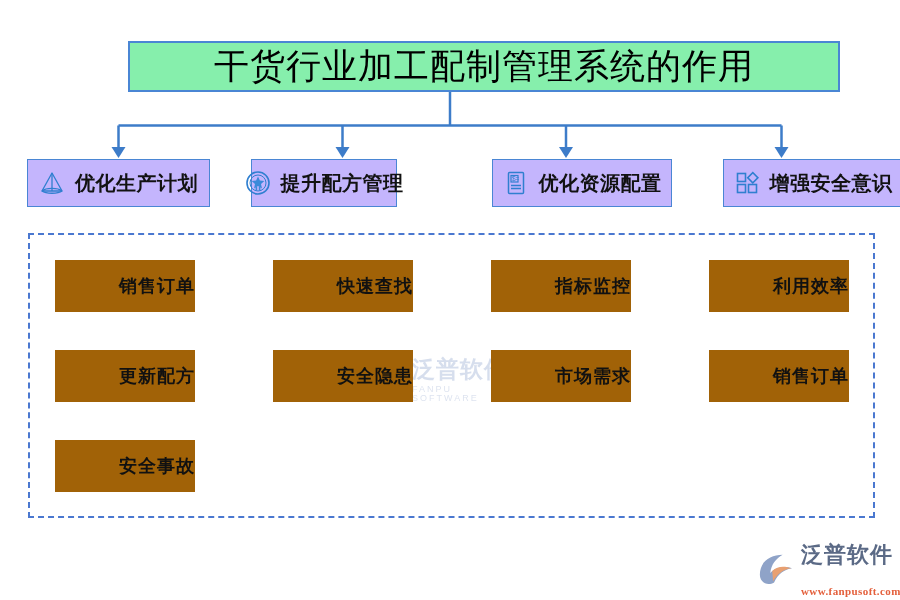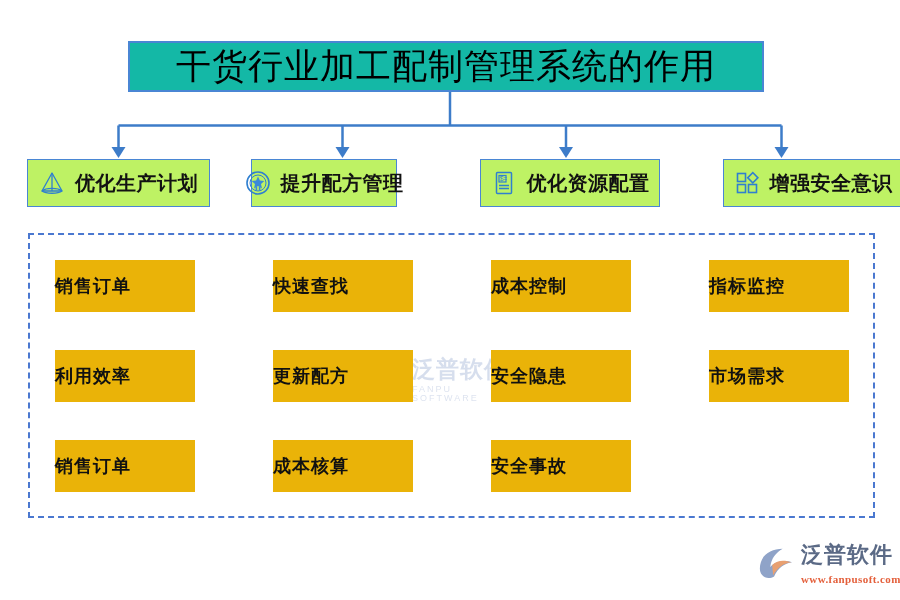--- a/index.html
+++ b/index.html
@@ -19,23 +19,23 @@
     position: relative;
     width: 900px;
     height: 600px;
   }
 
   
   .title-box {
     position: absolute;
     left: 128px;
     top: 41px;
-    width: 636px;
+    width: 712px;
     height: 51px;
-    background: #14b8a6;
+    background: #86efac;
     border: 2px solid #4a86d4;
     box-sizing: border-box;
     display: flex;
     align-items: center;
     justify-content: center;
   }
   .title-text {
     font-size: 35px;
     font-weight: 400;
     color: #000000;
@@ -53,21 +53,21 @@
     width: 900px;
     height: 600px;
     pointer-events: none;
   }
 
   
   .cat-box {
     position: absolute;
     top: 159px;
     height: 48px;
-    background: #bef264;
+    background: #c4b5fd;
     border: 1.5px solid #4a86d4;
     box-sizing: border-box;
     display: flex;
     align-items: center;
     justify-content: center;
     gap: 10px;
   }
   .cat-icon {
     width: 26px;
     height: 26px;
@@ -80,21 +80,21 @@
     font-size: 20px;
     font-weight: 700;
     color: #121212;
     white-space: nowrap;
     letter-spacing: 0.5px;
     font-family: "Liberation Serif", "DejaVu Serif", serif;
   }
 
   #cat-0 { left: 27px;  width: 183px; }
   #cat-1 { left: 251px; width: 146px; }
-  #cat-2 { left: 480px; width: 180px; }
+  #cat-2 { left: 492px; width: 180px; }
   #cat-3 { left: 723px; width: 180px; }
 
   
   .dashed-area {
     position: absolute;
     left: 28px;
     top: 233px;
     width: 847px;
     height: 285px;
     border: 2px dashed #4a78d0;
@@ -108,24 +108,24 @@
     top: 260px;
     width: 794px;
     height: 232px;
     display: grid;
     grid-template-columns: repeat(4, 140px);
     grid-template-rows: repeat(3, 52px);
     column-gap: 78px;
     row-gap: 38px;
   }
   .detail-cell {
-    background: #eab308;
-    display: flex;
-    align-items: center;
-    justify-content: flex-start;
+    background: #a16207;
+    display: flex;
+    align-items: center;
+    justify-content: flex-end;
   }
   .detail-label {
     font-size: 18px;
     font-weight: 700;
     color: #111111;
     white-space: nowrap;
     letter-spacing: 1px;
     font-family: "Liberation Serif", "DejaVu Serif", serif;
   }
 
@@ -174,21 +174,21 @@
     color: #5b6a86;
     font-family: "Liberation Sans", "DejaVu Sans", sans-serif;
     letter-spacing: 1px;
   }
   .brand-url {
     font-size: 11px;
     font-weight: 700;
     color: #e4603c;
     font-family: "Liberation Serif", "DejaVu Serif", serif;
     letter-spacing: 0.4px;
-    margin-top: 8px;
+    margin-top: 20px;
   }
 </style>
 </head>
 <body>
 
 <div id="canvas">
 
   <div class="title-box">
     <span class="title-text">干货行业加工配制管理系统的作用</span>
   </div>
@@ -280,42 +280,36 @@
   </div>
 
   <div class="detail-grid">
     <div class="detail-cell">
         <span class="detail-label">销售订单</span>
       </div>
     <div class="detail-cell">
         <span class="detail-label">快速查找</span>
       </div>
     <div class="detail-cell">
-        <span class="detail-label">成本控制</span>
-      </div>
-    <div class="detail-cell">
         <span class="detail-label">指标监控</span>
       </div>
     <div class="detail-cell">
         <span class="detail-label">利用效率</span>
       </div>
     <div class="detail-cell">
         <span class="detail-label">更新配方</span>
       </div>
     <div class="detail-cell">
         <span class="detail-label">安全隐患</span>
       </div>
     <div class="detail-cell">
         <span class="detail-label">市场需求</span>
       </div>
     <div class="detail-cell">
         <span class="detail-label">销售订单</span>
-      </div>
-    <div class="detail-cell">
-        <span class="detail-label">成本核算</span>
       </div>
     <div class="detail-cell">
         <span class="detail-label">安全事故</span>
       </div>
   </div>
 
   <div class="brand-logo">
     <svg width="40" height="38" viewBox="0 0 42 40">
       <path d="M4,24 C4,10 15,3 28,3 C21,7 16,13 15,22 C22,15 31,15 38,17 C30,18 23,23 19,32 C12,36 4,32 4,24 Z" fill="#8fa3c8"></path>
       <path d="M17,20 C23,14 31,15 37,17 C29,18 22,23 18,31 Z" fill="#e8a071"></path>

